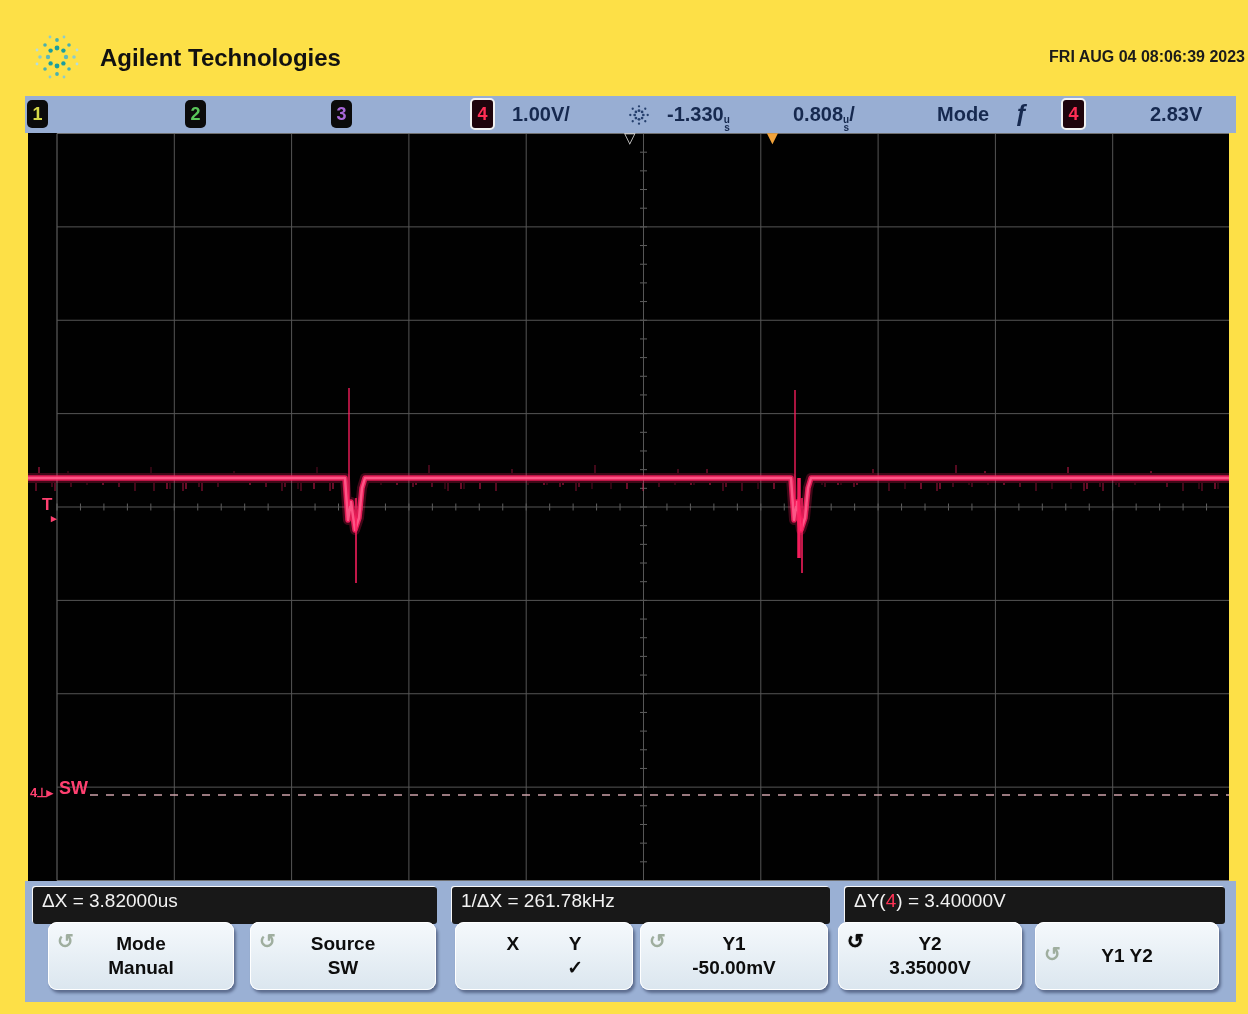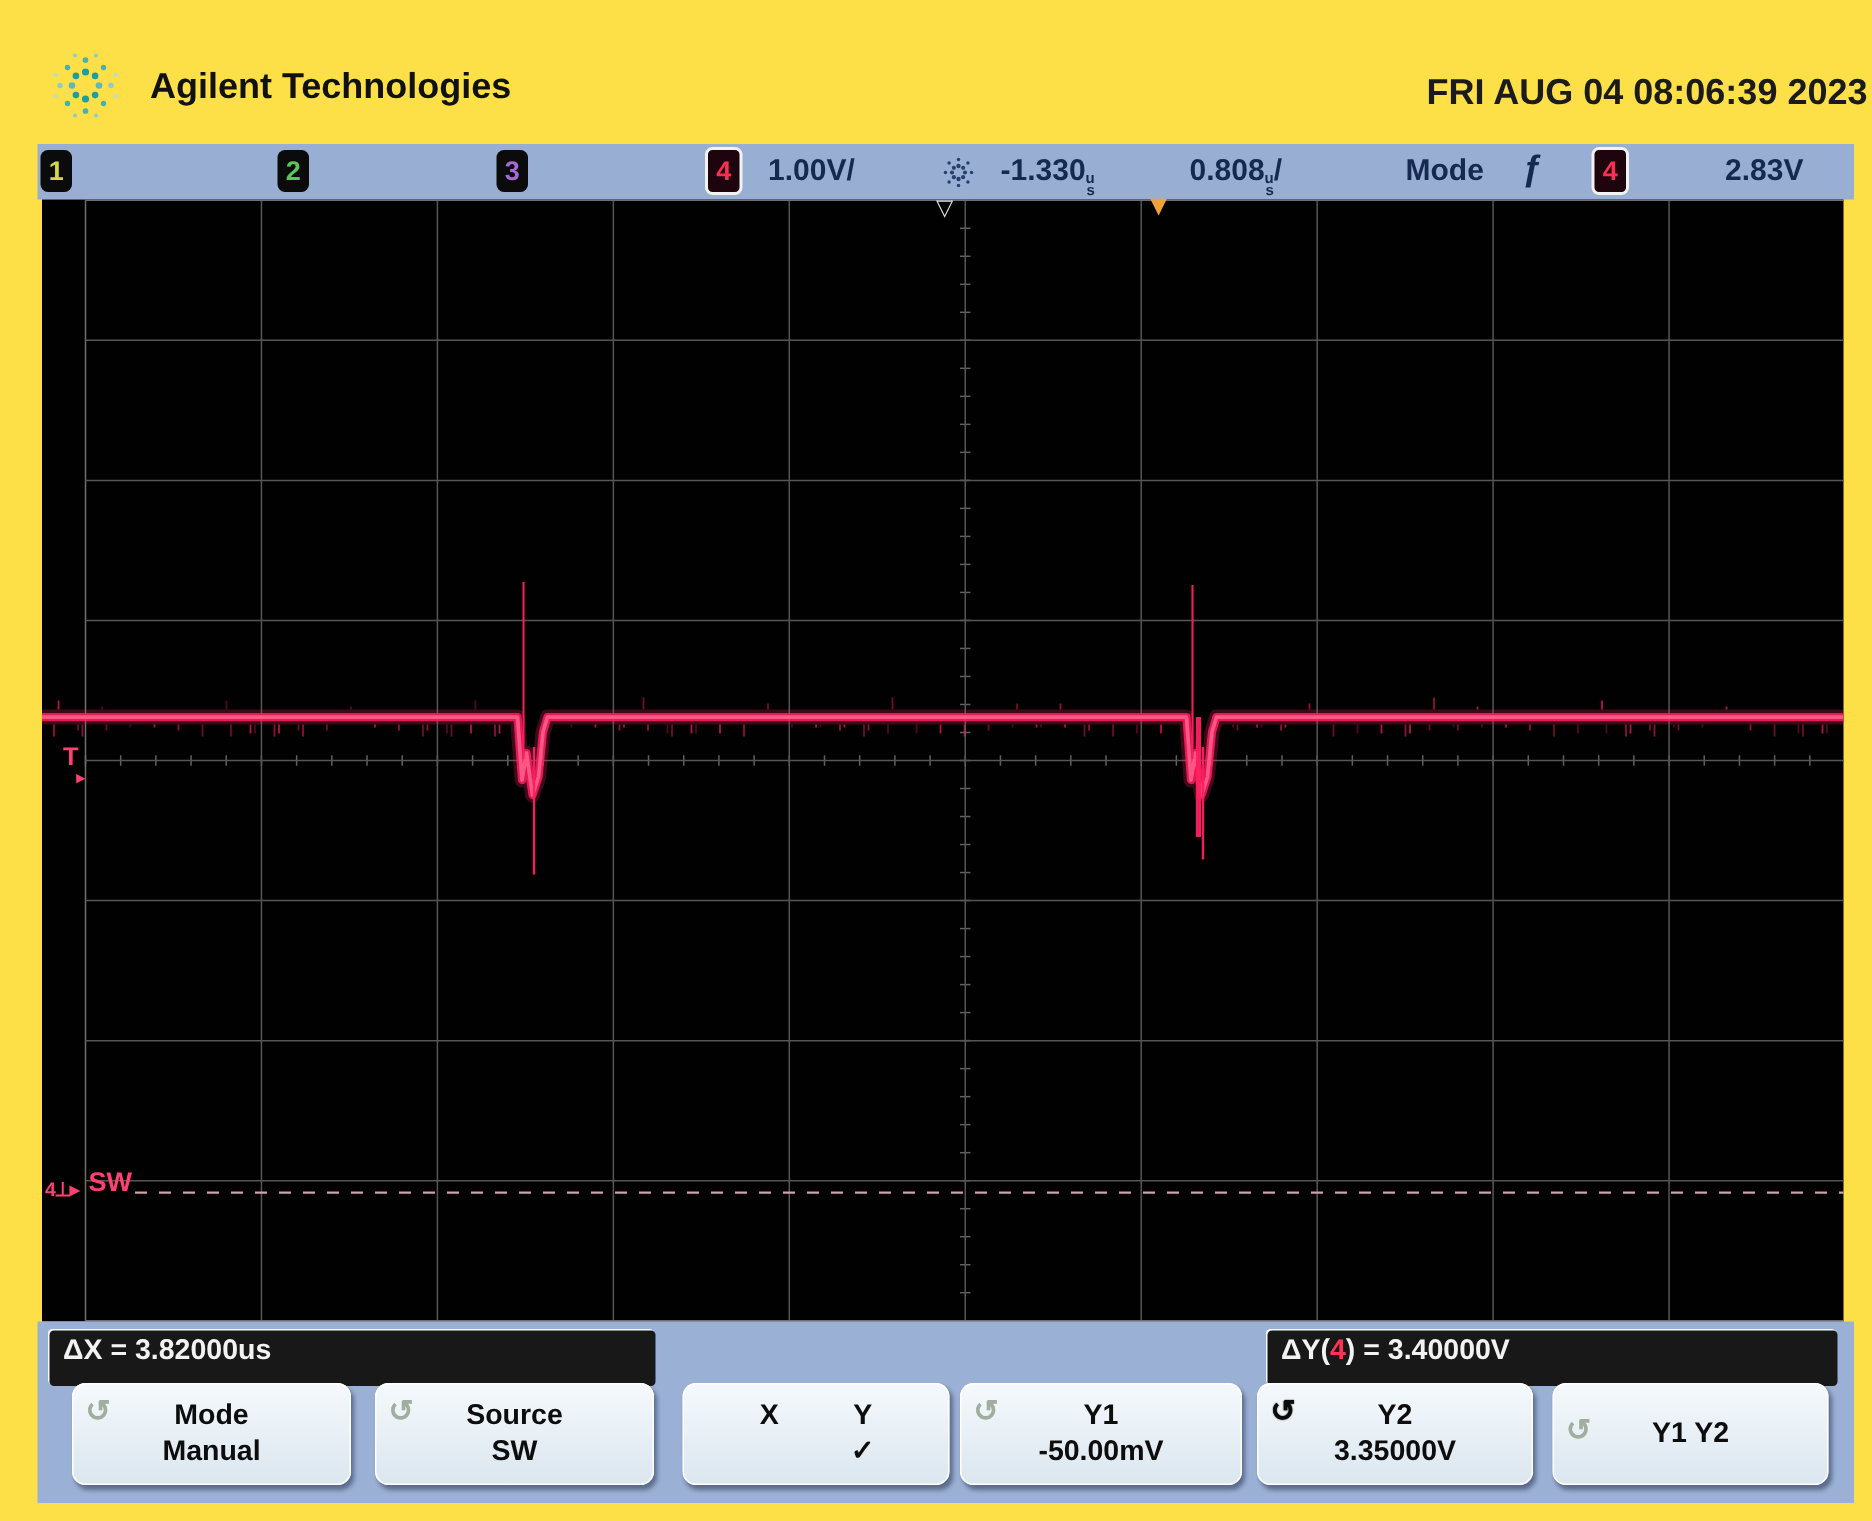--- a/index.html
+++ b/index.html
@@ -2,21 +2,21 @@
 <html><head>
 <meta charset="utf-8">
 <style>
   html,body{margin:0;padding:0;background:#ffffff;}
   .page{position:relative;width:1248px;height:1014px;background:#fde047;
         font-family:"Liberation Sans",sans-serif;overflow:hidden;padding-left:25px;}
 
   
   .brand{position:absolute;left:100px;top:44px;font-size:24px;font-weight:bold;
          color:#111;letter-spacing:0px;}
-  .timestamp{position:absolute;right:28px;top:48px;font-size:24px;font-weight:bold;color:#1b1b1b;}
+  .timestamp{position:absolute;right:28px;top:48px;font-size:16px;font-weight:bold;color:#1b1b1b;}
   .logo{position:absolute;left:28px;top:28px;}
 
   
   .statusbar{position:absolute;left:25px;top:96px;width:1211px;height:37px;
              background:#98aed3;}
   .chbadge{position:absolute;top:4px;width:21px;height:28px;background:#0b0b0b;
            border-radius:5px;text-align:center;font-size:18px;font-weight:bold;
            line-height:28px;}
   .chbadge.sel{border:2px solid #f2f2f2;background:#1e040c;top:2px;}
   .ch1c{color:#d6d848}.ch2c{color:#59c659}.ch3c{color:#a868d8}.ch4c{color:#ff2e55}
@@ -32,21 +32,21 @@
   .tri-hollow{position:absolute;z-index:5;left:596px;top:-4px;color:#dedede;font-size:15px;}
   .tri-solid{position:absolute;z-index:5;left:735px;top:-6px;color:#f0a23a;font-size:19px;}
   .tmark{left:14px;top:362px;font-size:17px;}
   .tmark-arrow{left:23px;top:379px;font-size:11px;}
   .gndmark{left:2px;top:652px;font-size:13px;letter-spacing:-1px;}
   .swlabel{left:31px;top:645px;font-size:18px;}
 
   
   .panel{position:absolute;left:25px;top:881px;width:1211px;height:121px;background:#9ab0d4;}
   .readout{position:absolute;top:6px;height:37px;background:#181818;color:#f2f2f2;
-           font-size:19px;font-weight:bold;line-height:27px;padding-left:9px;border-radius:3px;
+           font-size:19px;font-weight:normal;line-height:27px;padding-left:9px;border-radius:3px;
            box-shadow:-1px -1px 0 #f8f8f8;white-space:nowrap;}
   .readout .red{color:#ff3355;}
   .softkey{position:absolute;top:41px;height:68px;border-radius:9px;
            background:linear-gradient(#f5f9fc,#dbe6ef);
            box-shadow:2px 3px 3px rgba(15,25,55,.45), inset 0 0 0 1px #ffffff;
            display:flex;flex-direction:column;justify-content:center;align-items:center;
            font-size:19px;font-weight:bold;color:#0d0d0d;line-height:24px;cursor:pointer;}
   .knob{position:absolute;left:9px;top:7px;font-size:20px;font-weight:bold;color:#9fae9f;}
   .knob.active{color:#0b0b0b;text-shadow:0 0 1px #000;}
   .softkey.single .knob{top:20px;}
@@ -364,20 +364,21 @@
     <span class="tri-hollow">▽</span>
     <span class="tri-solid">▼</span>
     <span class="mark tmark">T</span>
     <span class="mark tmark-arrow">▸</span>
     <span class="mark gndmark">4⊥▸</span>
     <span class="mark swlabel">SW</span>
   </div>
 
   <div class="panel">
     <div class="readout" style="left:8px;width:395px">ΔX = 3.82000us</div>
+    <div class="readout" style="left:427px;width:369px">1/ΔX = 261.78kHz</div>
     <div class="readout" style="left:820px;width:371px"><span>ΔY(</span><span class="red">4</span><span>) = 3.40000V</span></div>
 
     <div class="softkey" style="left:23px;width:186px">
       <span class="knob">↺</span>
       <span>Mode</span>
       <span>Manual</span>
     </div>
 
     <div class="softkey" style="left:225px;width:186px">
       <span class="knob">↺</span>

